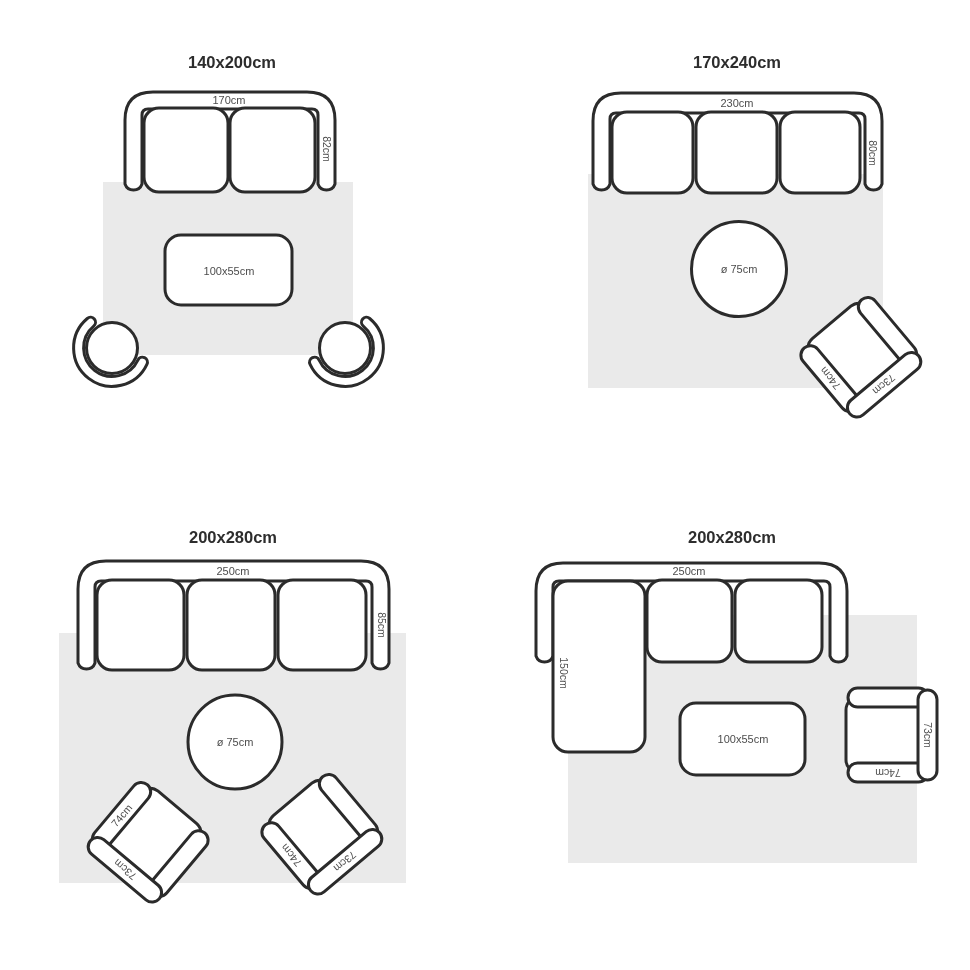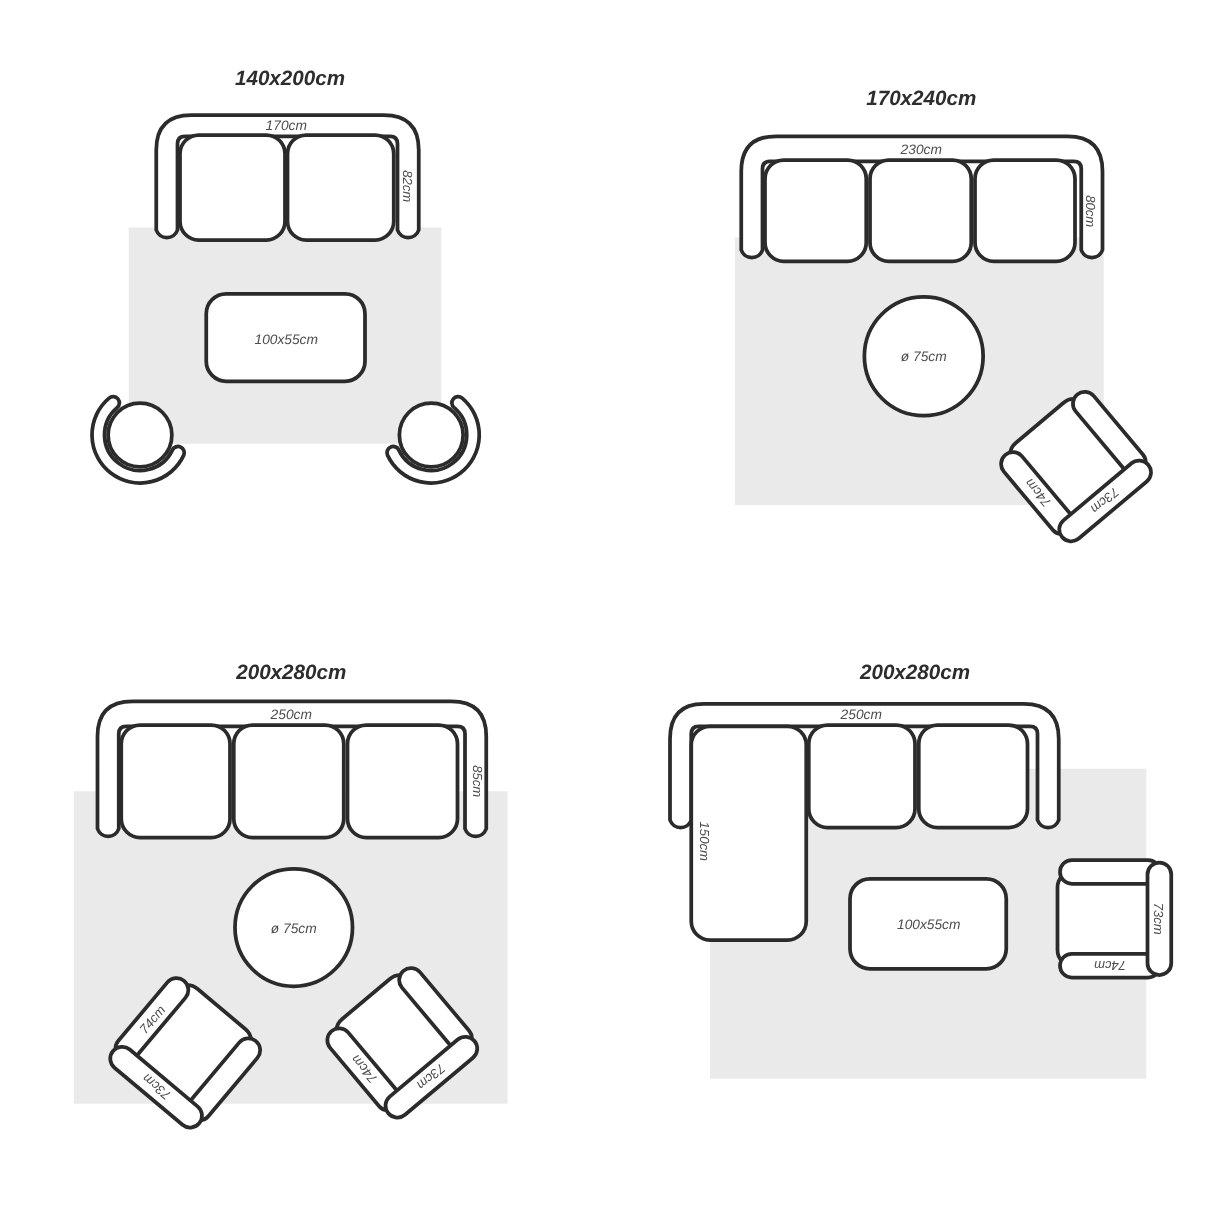--- a/index.html
+++ b/index.html
@@ -4,23 +4,23 @@
 <style>
   html,body{margin:0;padding:0;}
   body{
     width:970px;height:970px;
     background:#ffffff;
     font-family:"Liberation Sans", sans-serif;
     position:relative;
     overflow:hidden;
   }
   .guide{position:relative;width:970px;height:970px;}
-  .quadrant{position:absolute;width:485px;height:485px;font-style:italic;}
+  .quadrant{position:absolute;width:485px;height:485px;}
   .q1{left:0;top:0;}
-  .q2{left:485px;top:16px;}
+  .q2{left:485px;top:0;}
   .q3{left:0;top:485px;}
   .q4{left:485px;top:485px;}
   svg{display:block;}
   .outline{fill:#ffffff;stroke:#2b2b2b;stroke-width:3;stroke-linejoin:round;}
   .rug{fill:#eaeaea;stroke:none;}
   .band-outer{fill:none;stroke:#2b2b2b;stroke-width:13;stroke-linecap:round;}
   .band-inner{fill:none;stroke:#ffffff;stroke-width:7;stroke-linecap:round;}
   text{fill:#4d4d4d;}
   .title{font-size:16.5px;font-weight:bold;fill:#2d2d2d;text-anchor:middle;}
   .dim{font-size:11px;text-anchor:middle;}

